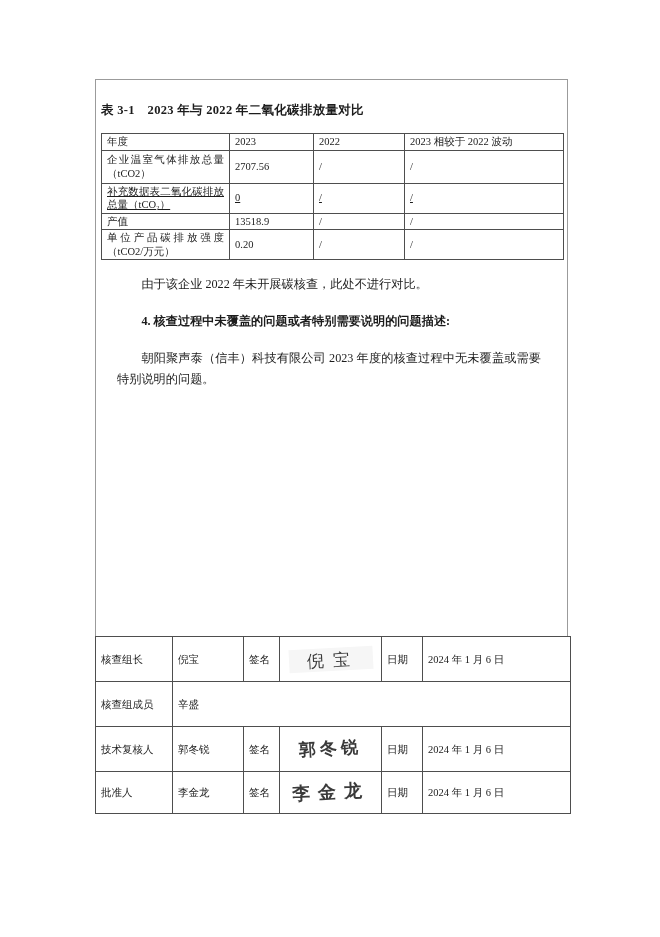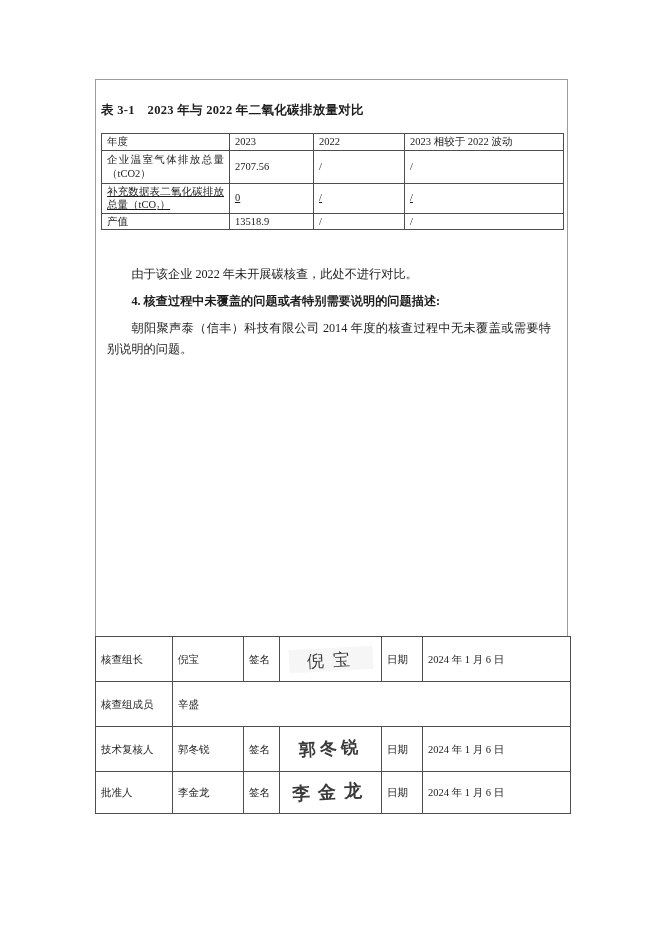--- a/index.html
+++ b/index.html
@@ -26,21 +26,21 @@
     line-height:13.5px;overflow:hidden;margin-top:12px;
   }
   .data-table .label-cell{text-align:justify;}
   .data-table tr.h-header{height:15px;}
   .data-table tr.h-r1{height:33px;}
   .data-table tr.h-r2{height:28px;text-decoration:underline;}
   .data-table tr.h-r3{height:15px;}
   .data-table tr.h-r4{height:29px;}
   
   .paras{position:absolute;left:5px;top:178px;width:456px;}
-  .paras p{margin:6px;font-size:12.2px;line-height:21px;text-align:justify;}
+  .paras p{margin:16px;font-size:12.2px;line-height:21px;text-align:justify;}
   .indent{text-indent:2em;}
   .bold{font-weight:bold;}
   
   .sig-table{
     position:absolute;left:-1px;bottom:-1px;width:475px;
     border-collapse:collapse;table-layout:fixed;font-size:10.5px;
     background:#fff;
   }
   .sig-table td{
     border:1px solid #4e4e4e;padding:1px 5px;vertical-align:middle;
@@ -90,27 +90,33 @@
       <td>0</td>
       <td>/</td>
       <td>/</td>
     </tr>
     <tr class="h-r3">
       <td class="label-cell">产值</td>
       <td>13518.9</td>
       <td>/</td>
       <td>/</td>
     </tr>
+    <tr class="h-r4">
+      <td class="label-cell">单位产品碳排放强度（tCO2/万元）</td>
+      <td>0.20</td>
+      <td>/</td>
+      <td>/</td>
+    </tr>
   </tbody>
     </table>
 
   <div class="paras">
     <p class="indent">由于该企业 2022 年未开展碳核查，此处不进行对比。</p>
     <p class="indent bold">4. 核查过程中未覆盖的问题或者特别需要说明的问题描述:</p>
-    <p class="indent">朝阳聚声泰（信丰）科技有限公司 2014 年度的核查过程中无未覆盖或需要特别说明的问题。</p>
+    <p class="indent">朝阳聚声泰（信丰）科技有限公司 2023 年度的核查过程中无未覆盖或需要特别说明的问题。</p>
   </div>
 
   <table class="sig-table">
     <colgroup>
       <col style="width:77px">
         <col style="width:71px">
         <col style="width:36px">
       <col style="width:102px">
         <col style="width:41px">
         <col style="width:148px">

